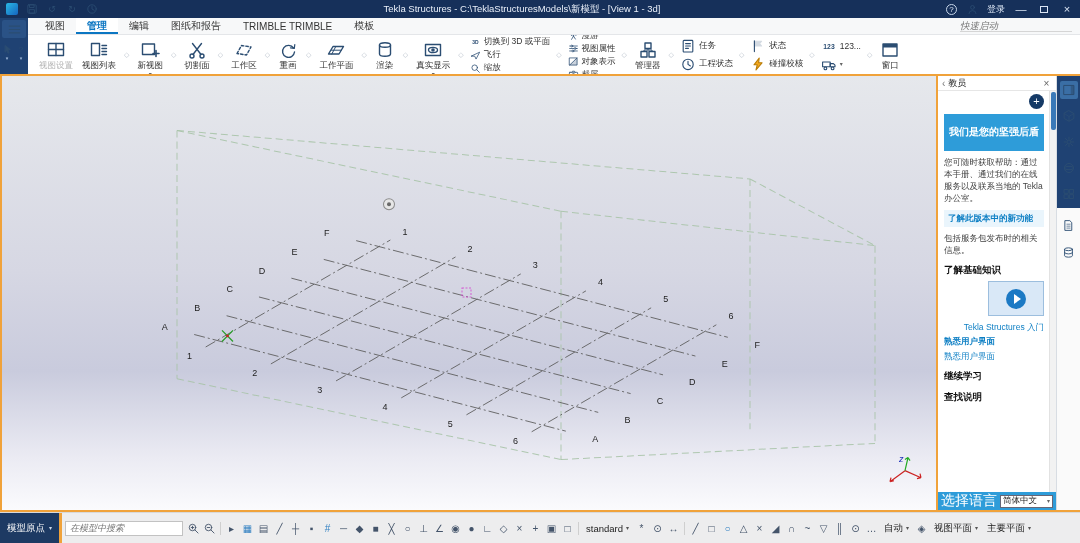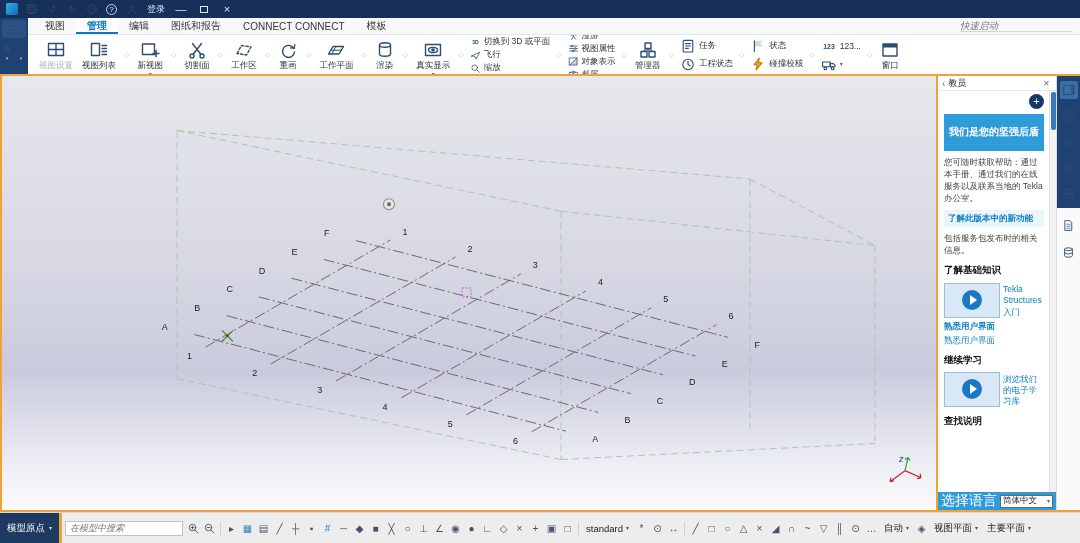--- a/index.html
+++ b/index.html
@@ -57,21 +57,21 @@
   .panel-header{height:15px;display:flex;align-items:center;padding:0 4px;gap:3px;border-bottom:1px solid #e6e6e6;font-size:9px;flex:0 0 auto;}
   .ph-chev{color:#777;font-size:10px;}
   .ph-title{flex:1;color:#222;}
   .ph-close{color:#666;font-size:10px;width:11px;text-align:center;}
   .panel-body{flex:1;overflow:hidden;padding:2px 12px 2px 6px;position:relative;}
   .plus-btn{position:absolute;top:3px;right:12px;width:15px;height:15px;border-radius:50%;background:#153a66;color:#fff;font-size:11px;display:flex;align-items:center;justify-content:center;line-height:1;}
   .p-banner{margin-top:21px;background:#2e9cd9;color:#fff;font-weight:bold;font-size:10px;line-height:1.25;padding:12px 5px;}
   .p-text{margin-top:5px;line-height:1.45;color:#444;}
   .p-linkbox{margin-top:5px;background:#eaf5fc;padding:3px 4px;color:#0d7fc4;font-weight:bold;line-height:1.3;}
   .p-heading{margin-top:8px;font-weight:bold;font-size:9.5px;color:#111;}
-  .video-row{margin-top:4px;display:flex;gap:3px;align-items:flex-end;}
+  .video-row{margin-top:4px;display:flex;gap:3px;align-items:flex-end;flex-direction:column;}
   .video-thumb{width:56px;height:35px;background:#d9e8f7;border:1px solid #9cbede;display:flex;align-items:center;justify-content:center;flex:0 0 auto;}
   .play{width:20px;height:20px;border-radius:50%;background:#1b79c4;position:relative;}
   .play::after{content:"";position:absolute;left:7.5px;top:5px;border-left:7px solid #fff;border-top:5px solid transparent;border-bottom:5px solid transparent;}
   .p-link{color:#0d7fc4;margin-top:3px;line-height:1.3;}
   .p-link.bold{font-weight:bold;}
   .p-scroll{position:absolute;top:15px;bottom:18px;right:0;width:7px;background:#f2f2f2;border-left:1px solid #e2e2e2;}
   .p-thumb{position:absolute;top:1px;left:1px;width:5px;height:38px;background:#3a79b8;border-radius:2px;}
   .panel-footer{height:18px;background:#2e9cd9;display:flex;align-items:center;gap:3px;padding:0 3px;flex:0 0 auto;}
   .pf-label{color:#fff;font-size:14px;white-space:nowrap;}
   .pf-select{flex:1;background:#fff;border:1px solid #667;height:13px;display:flex;align-items:center;font-size:8.5px;padding:0 2px;gap:2px;color:#222;}
@@ -127,20 +127,21 @@
           <span class="icon" style="width: 12px; height: 12px;">
             <svg viewBox="0 0 20 20">
               <g fill="none" stroke="currentColor" stroke-width="1.4" stroke-linecap="round" stroke-linejoin="round">
                 <circle cx="10" cy="10" r="7"></circle>
                 <path d="M10 5.5 V10 L13.5 12"></path>
               </g>
             </svg>
           </span>
         </span>
       </div>
+    <div class="tb-title">Tekla Structures - C:\TeklaStructuresModels\新模型 - [View 1 - 3d]</div>
     <div class="tb-right">
       <span class="qcirc">?</span>
       <span class="tb-btn" id="tb-person">
           <span class="icon" style="width: 11px; height: 11px;">
             <svg viewBox="0 0 20 20">
               <g fill="none" stroke="currentColor" stroke-width="1.4" stroke-linecap="round" stroke-linejoin="round">
                 <circle cx="10" cy="6.2" r="3.4"></circle>
                 <path d="M3.5 17.5 a6.5 5.5 0 0 1 13 0"></path>
               </g>
             </svg>
@@ -181,21 +182,21 @@
           </div>
         </div>
       </div>
     <div class="topright">
       <div class="tabsrow">
         <div style="display:flex" id="tabs">
             <div class="tab">视图</div>
             <div class="tab active">管理</div>
             <div class="tab">编辑</div>
             <div class="tab">图纸和报告</div>
-            <div class="tab">CONNECT CONNECT</div>
+            <div class="tab">TRIMBLE TRIMBLE</div>
             <div class="tab">模板</div>
           </div>
         <input class="quick" placeholder="快速启动" style="">
       </div>
       <div class="ribbon" id="ribbon-groups">
           <div class="rgroup">
             <div class="rbtn disabled">
               <span class="icon" style="width: 20px; height: 20px;">
                 <svg viewBox="0 0 20 20">
                   <g fill="none" stroke="currentColor" stroke-width="1.4" stroke-linecap="round" stroke-linejoin="round">
@@ -590,26 +591,20 @@
             <div class="p-heading">了解基础知识</div>
             <div class="video-row">
               <div class="video-thumb">
                 <div class="play"></div>
               </div>
               <div class="p-link">Tekla Structures 入门</div>
             </div>
             <div class="p-link bold">熟悉用户界面</div>
             <div class="p-link">熟悉用户界面</div>
             <div class="p-heading">继续学习</div>
-            <div class="video-row">
-              <div class="video-thumb">
-                <div class="play"></div>
-              </div>
-              <div class="p-link">浏览我们的电子学习库</div>
-            </div>
             <div class="p-heading">查找说明</div>
           </div>
       </div>
       <div class="p-scroll">
         <div class="p-thumb"></div>
       </div>
       <div class="panel-footer">
         <span class="pf-label">选择语言</span>
         <div class="pf-select">
           <span>简体中文</span>

